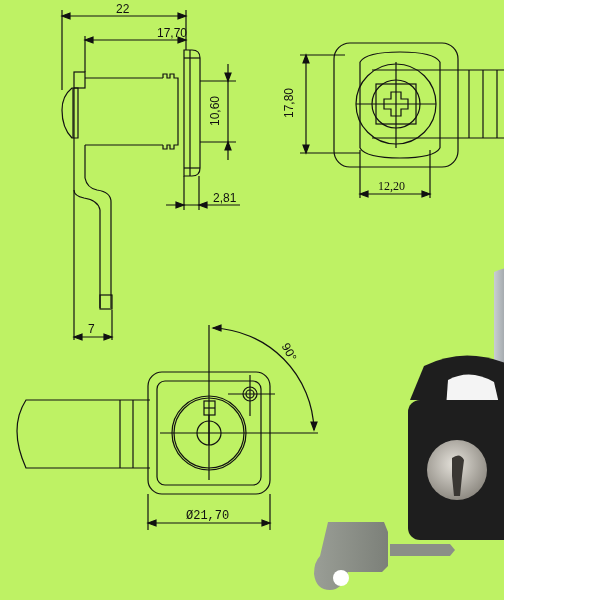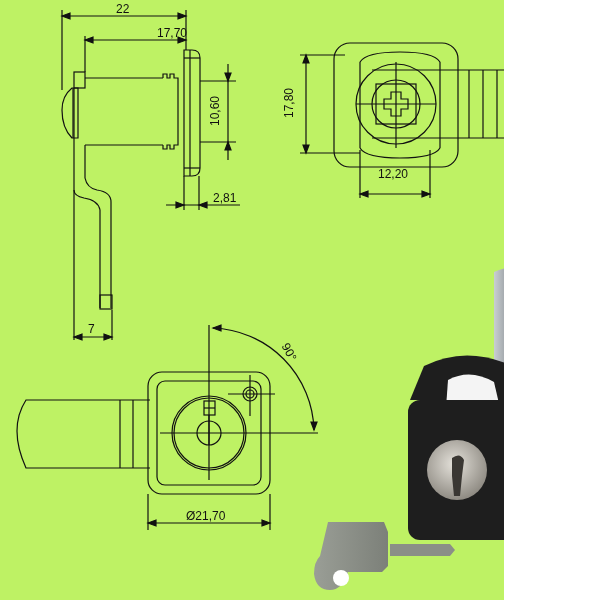--- a/index.html
+++ b/index.html
@@ -185,18 +185,18 @@
     </g>
   </svg>
 
   <span class="dim-label" style="left:116px;top:3px;">22</span>
   <span class="dim-label" style="left:118px;top:27px;margin-left:39px;">17,70</span>
   <span class="dim-label vert" style="left:200px;top:105px;">10,60</span>
   <span class="dim-label" style="left:213px;top:192px;">2,81</span>
   <span class="dim-label" style="left:88px;top:323px;">7</span>
 
   <span class="dim-label vert" style="left:274px;top:97px;">17,80</span>
-  <span class="dim-label" style="left:378px;top:168px;">12,20</span>
+  <span class="dim-label" style="left:378px;top:180px;font-family:Liberation Serif, serif;">12,20</span>
 
   <span class="dim-label rot90" style="left:280px;top:346px;">90°</span>
-  <span class="dim-label" style="left:186px;top:510px;">Ø21,70</span>
+  <span class="dim-label" style="left:186px;top:510px;font-family:Liberation Mono, monospace;">Ø21,70</span>
 
 </div>
 
 </body></html>

